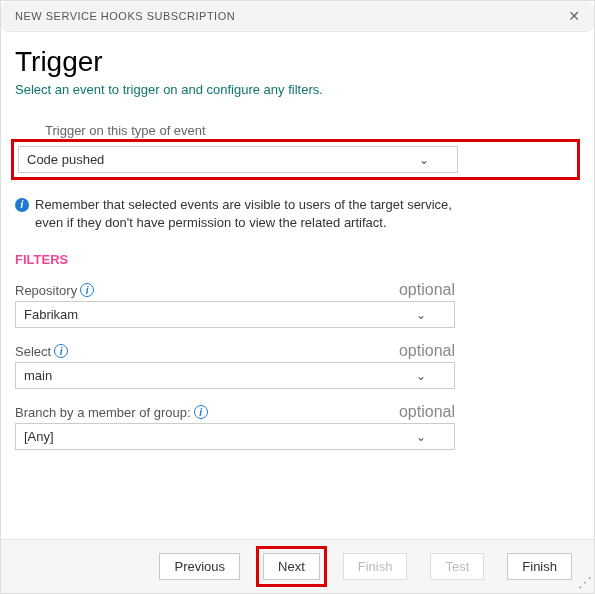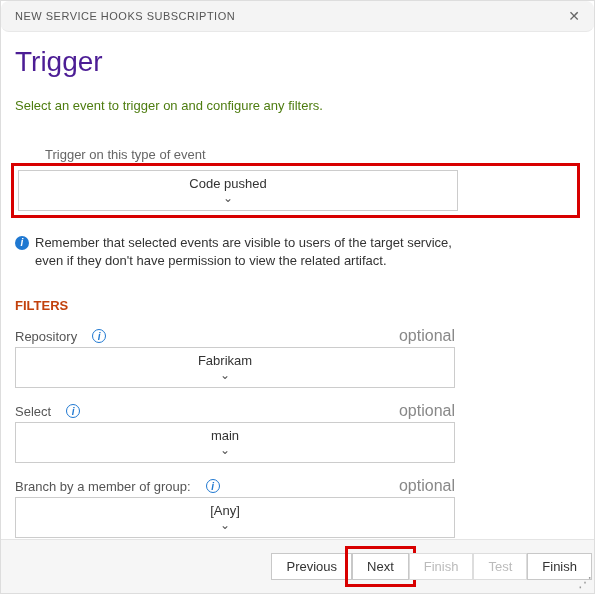--- a/index.html
+++ b/index.html
@@ -30,27 +30,27 @@
   font-size: 14px;
   color: #666;
   cursor: pointer;
 }
 .content {
   padding: 14px 14px 0 14px;
 }
 .page-title {
   font-size: 28px;
   font-weight: 300;
-  color: #4c1d95;
-  margin-bottom: 20px;
+  color: #000000;
+  margin-bottom: 4px;
 }
 .subtitle {
   font-size: 13px;
-  color: #4d7c0f;
-  margin-bottom: 34px;
+  color: #0f766e;
+  margin-bottom: 26px;
 }
 .field-label {
   font-size: 13px;
   color: #666;
   margin-bottom: 2px;
   display: flex;
   align-items: center;
   gap: 3px;
   margin-left: 30px;
 }
@@ -59,21 +59,20 @@
   border: 1px solid #ccc;
   padding: 5px 28px 5px 8px;
   font-size: 13px;
   color: #333;
   background: #fff;
   cursor: pointer;
   position: relative;
   display: flex;
   align-items: center;
   justify-content: space-between;
-  flex-direction: column;
 }
 .highlight-red {
   border: 3px solid #d80000;
   padding: 4px;
   margin-left: -4px;
   margin-top: -1px;
 }
 .chevron {
   font-size: 12px;
   color: #555;
@@ -111,56 +110,56 @@
   font-size: 10px;
   display: inline-flex;
   align-items: center;
   justify-content: center;
   font-weight: bold;
   font-style: italic;
 }
 .filters-heading {
   font-size: 13px;
   font-weight: bold;
-  color: #c2410c;
-  margin-top: 28px;
+  color: #ec4899;
+  margin-top: 20px;
   margin-bottom: 14px;
 }
 .filter-row {
   width: 440px;
   margin-bottom: 14px;
 }
 .filter-label-row {
   display: flex;
   justify-content: space-between;
   align-items: center;
   margin-bottom: 2px;
 }
 .filter-label {
   font-size: 13px;
   color: #555;
   display: flex;
   align-items: center;
-  gap: 15px;
+  gap: 3px;
 }
 .optional {
   font-size: 16px;
   color: #888;
 }
 .footer {
   position: absolute;
   bottom: 0;
   left: 0;
   right: 0;
   background: #f6f6f6;
   border-top: 1px solid #e4e4e4;
-  padding: 13px 2px;
+  padding: 13px 22px;
   display: flex;
   justify-content: flex-end;
-  gap: 0;
+  gap: 23px;
   align-items: center;
 }
 .btn {
   border: 1px solid #c8c8c8;
   background: #fff;
   padding: 5px 14px;
   font-size: 13px;
   color: #333;
   cursor: pointer;
 }

